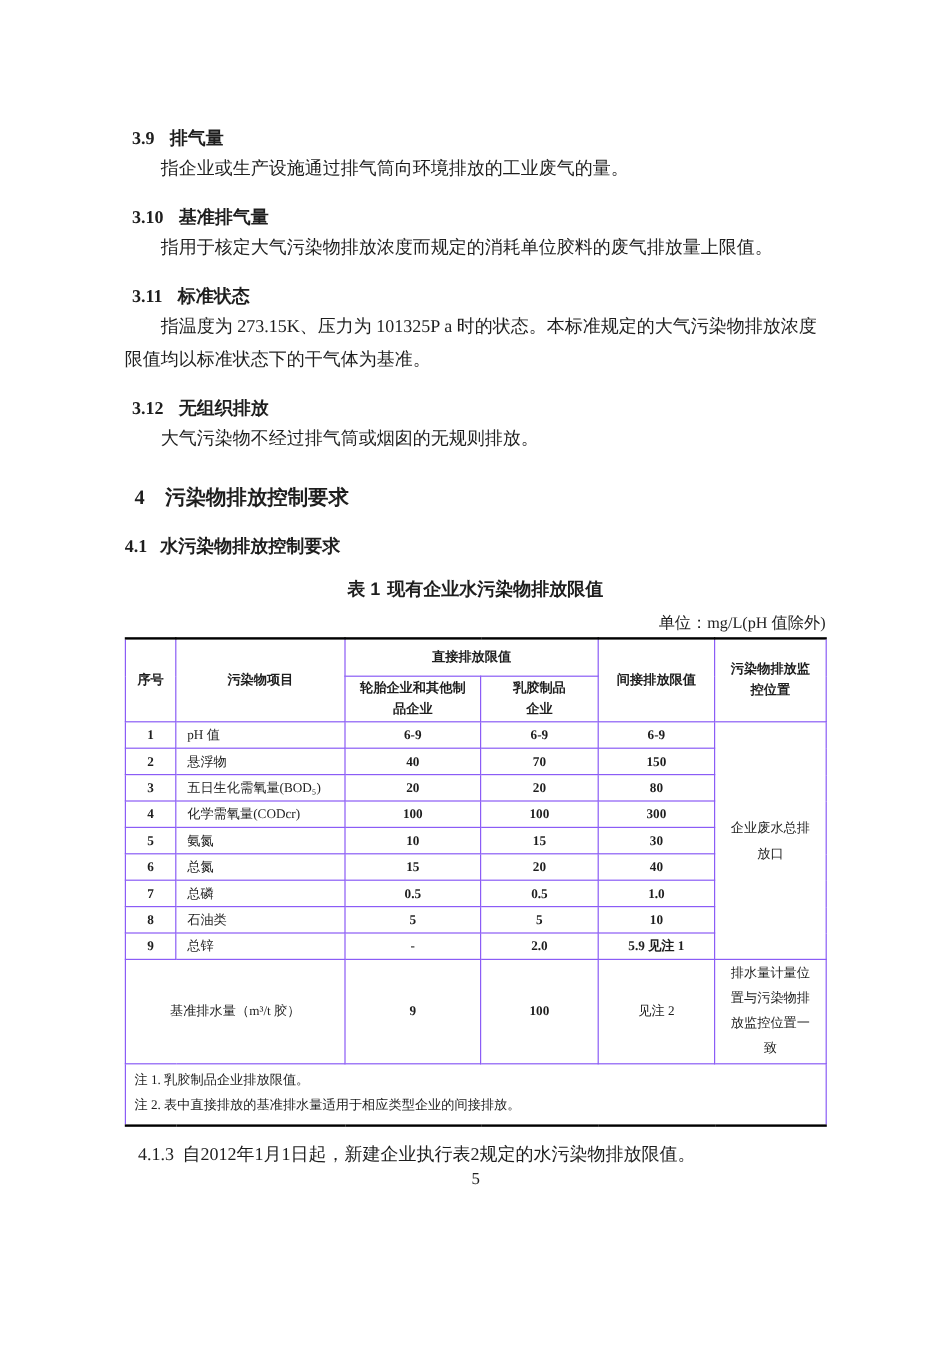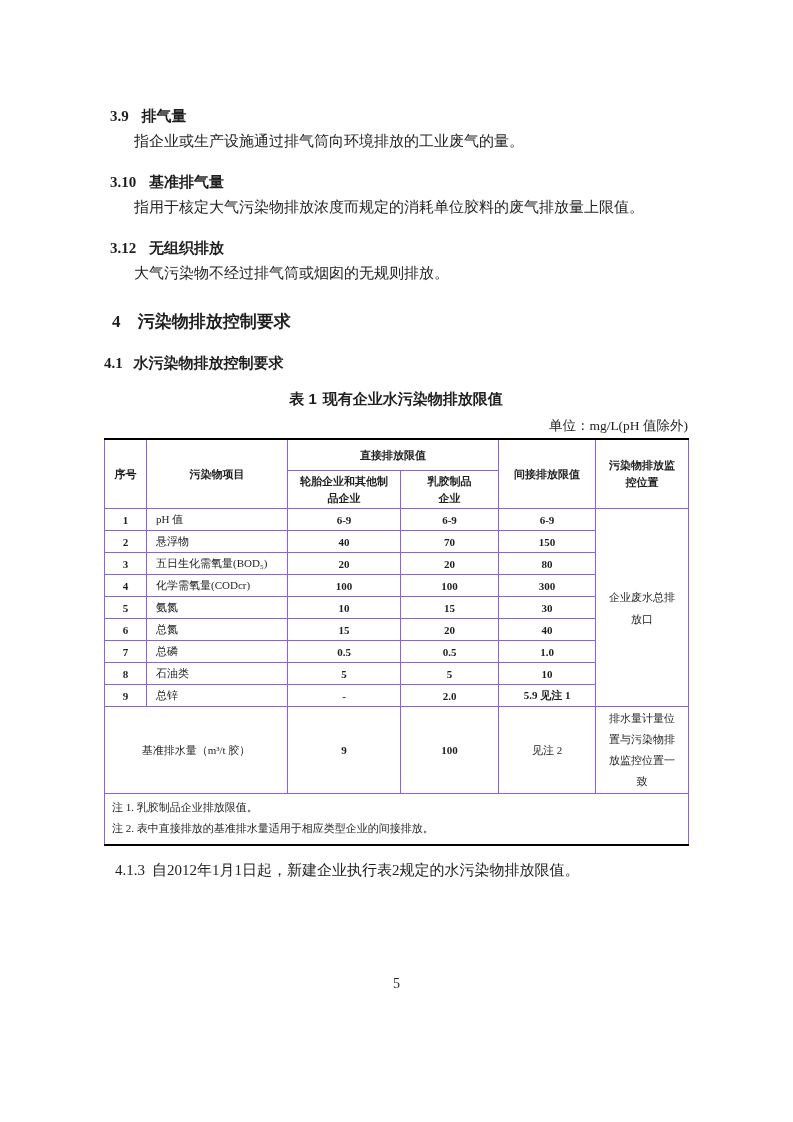--- a/index.html
+++ b/index.html
@@ -82,20 +82,25 @@
       <span class="t">排气量</span>
     </h3>
     <p class="def-p">指企业或生产设施通过排气筒向环境排放的工业废气的量。</p>
 
     <h3 class="def-h">
       <span class="n">3.10</span>
       <span class="t">基准排气量</span>
     </h3>
     <p class="def-p">指用于核定大气污染物排放浓度而规定的消耗单位胶料的废气排放量上限值。</p>
 
+    <h3 class="def-h">
+      <span class="n">3.11</span>
+      <span class="t">标准状态</span>
+    </h3>
+    <p class="def-p">指温度为 273.15K、压力为 101325P a 时的状态。本标准规定的大气污染物排放浓度限值均以标准状态下的干气体为基准。</p>
 
     <h3 class="def-h">
       <span class="n">3.12</span>
       <span class="t">无组织排放</span>
     </h3>
     <p class="def-p">大气污染物不经过排气筒或烟囱的无规则排放。</p>
 
     <h2 class="chapter-h">
       <span class="n">4</span>
       <span class="t">污染物排放控制要求</span>

